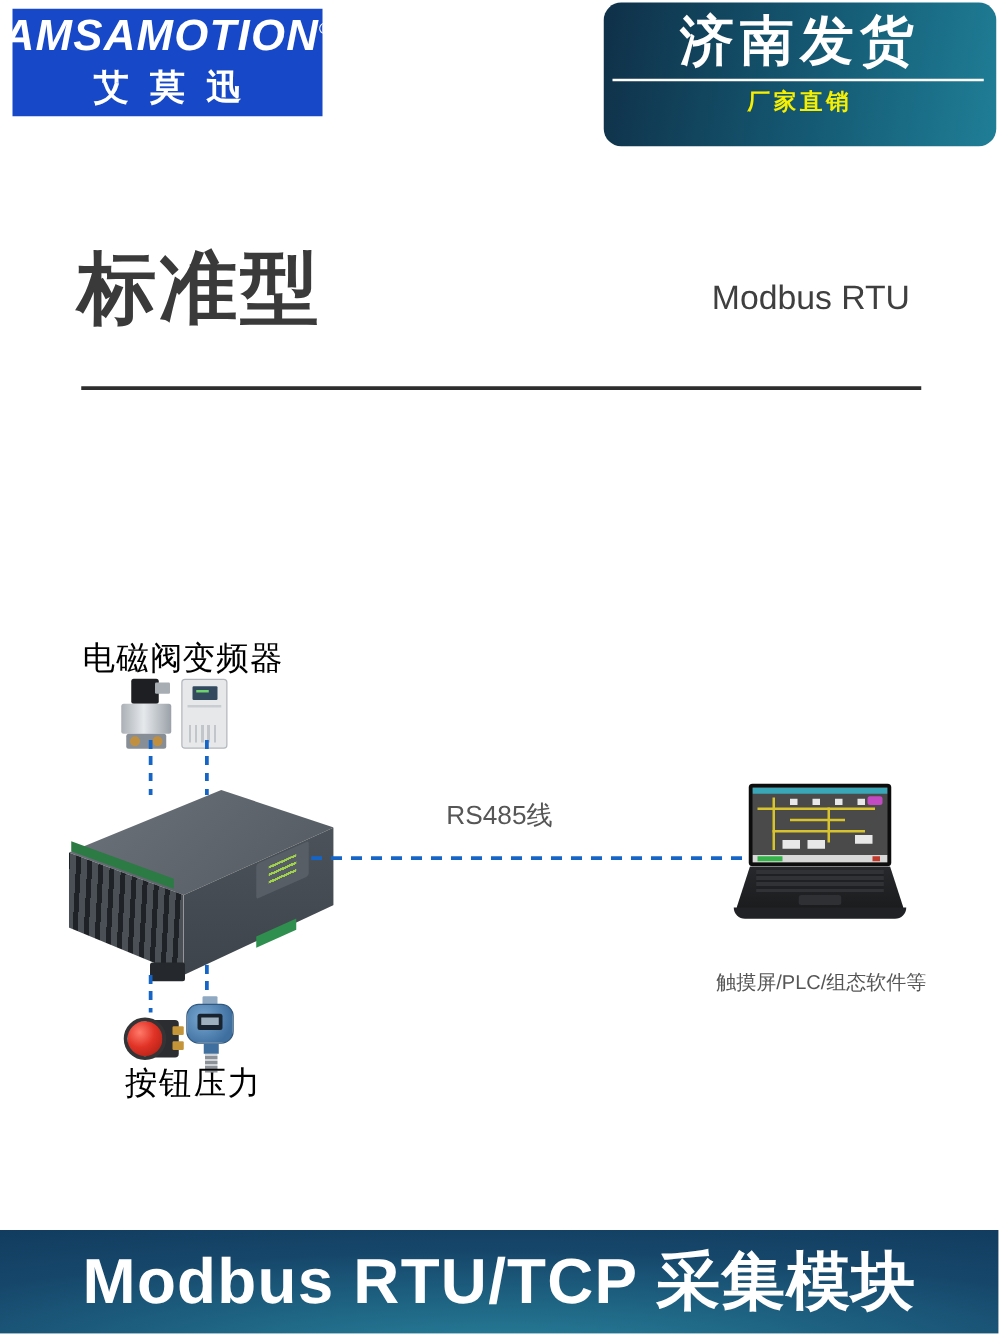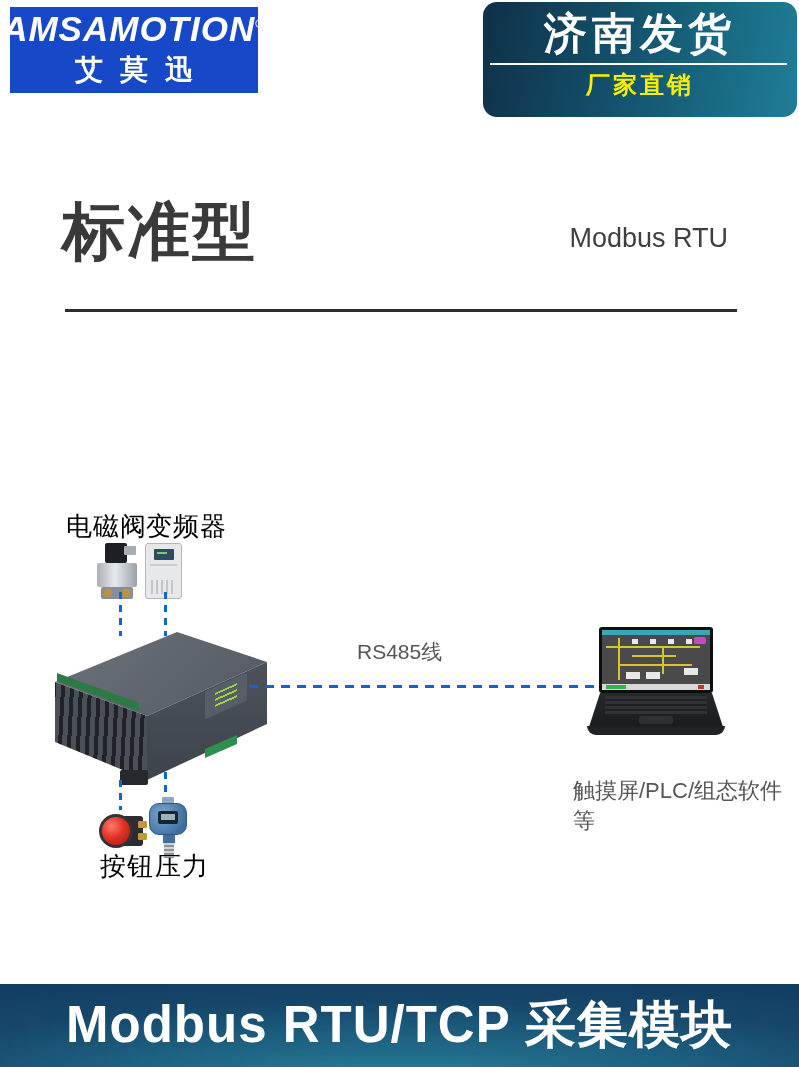--- a/index.html
+++ b/index.html
@@ -13,33 +13,33 @@
           display:flex; flex-direction:column; align-items:center; justify-content:center; }
   .logo-brand { font-size:35px; font-weight:800; font-style:italic; letter-spacing:1px; line-height:1.05; }
   .logo-brand sup { font-size:13px; font-style:normal; vertical-align:super; }
   .logo-cn { font-size:28px; font-weight:700; letter-spacing:17px; margin-right:-17px; margin-top:3px; }
 
   .badge { left:483px; top:2px; width:314px; height:115px; border-radius:14px;
            background:linear-gradient(100deg,#0f3048 0%,#155a74 55%,#1f7e96 100%);
            display:flex; flex-direction:column; align-items:stretch; padding-top:4px; }
   .badge-title { text-align:center; color:#ffffff; font-size:43px; font-weight:800; letter-spacing:5px; line-height:1.3; }
   .badge-line { height:2px; background:#ffffff; margin:1px 10px 4px 7px; }
-  .badge-subs { display:flex; justify-content:center; gap:24px; font-size:24px; font-weight:700; letter-spacing:3px; }
+  .badge-subs { display:flex; justify-content:center; gap:24px; font-size:18px; font-weight:700; letter-spacing:3px; }
   .badge-sub-left { color:#f6ef00; }
   .badge-sub-right { color:#a8e414; }
 
   
   .product-type { left:62px; top:197px; font-size:63px; font-weight:700; color:#3a3a3a; letter-spacing:2px; line-height:1.1; }
   .protocol-sub { left:560px; top:223px; width:168px; text-align:right; font-size:27px; color:#3f3f3f; }
   .divider { left:65px; top:309px; width:672px; height:3px; background:#2d2d2d; }
   .section-heading { left:0; top:353px; width:762px; text-align:center; font-size:49px; font-weight:800; color:#1060c8; letter-spacing:1px; }
 
   
   .dev-label { font-size:26px; color:#000000; letter-spacing:1px; }
-  .small-label { font-size:22px; color:#565656; }
+  .small-label { font-size:16px; color:#565656; }
   .rs485-label { left:357px; top:638px; font-size:21px; color:#565656;text-align:center; }
 
   
   .dash-v { width:3px; background-image:repeating-linear-gradient(to bottom,#1565c8 0 7px,transparent 7px 13px); }
   .dash-h { height:3px; background-image:repeating-linear-gradient(to right,#1565c8 0 9px,transparent 9px 16px); }
 
   
   .solenoid { left:93px; top:543px; width:48px; height:58px; }
   .sol-coil { position:absolute; left:12px; top:0; width:22px; height:20px; background:#1d1f22; border-radius:2px; }
   .sol-conn { position:absolute; left:31px; top:3px; width:12px; height:9px; background:#a7adb3; border-radius:1px; }

